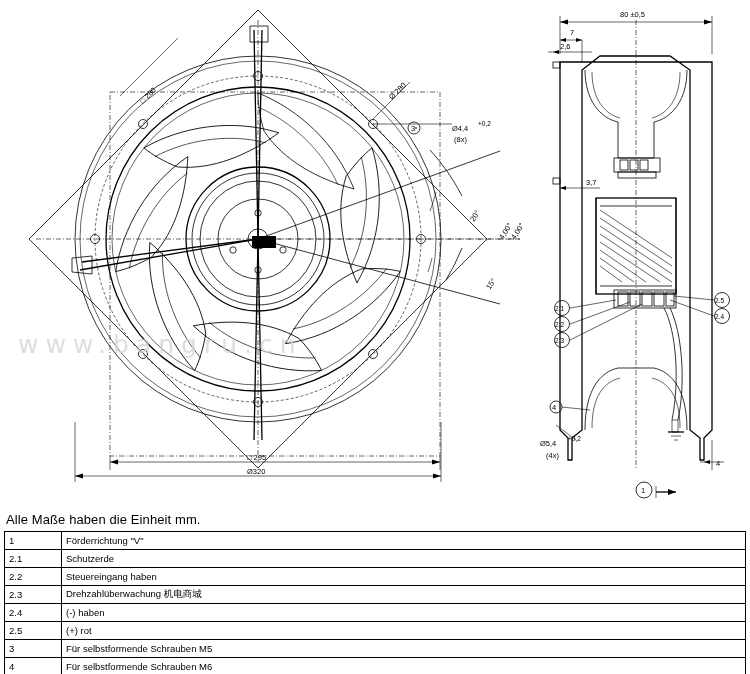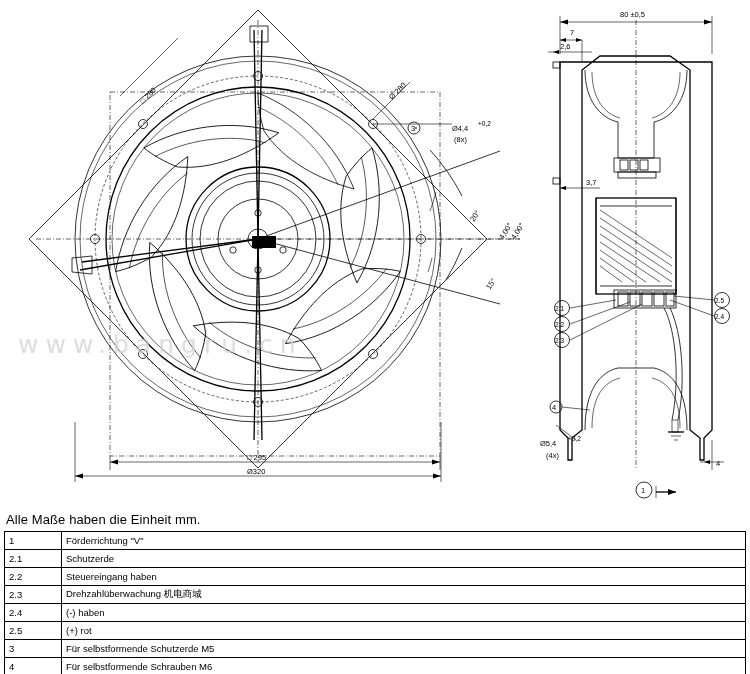--- a/index.html
+++ b/index.html
@@ -395,21 +395,21 @@
       <tr>
         <td class="k">2.4</td>
         <td>(-) haben</td>
       </tr>
       <tr>
         <td class="k">2.5</td>
         <td>(+) rot</td>
       </tr>
       <tr>
         <td class="k">3</td>
-        <td>Für selbstformende Schutzerde M5</td>
+        <td>Für selbstformende Schrauben M5</td>
       </tr>
       <tr>
         <td class="k">4</td>
         <td>Für selbstformende Schrauben M6</td>
       </tr>
     </tbody>
   </table>
 
 </div>
 

